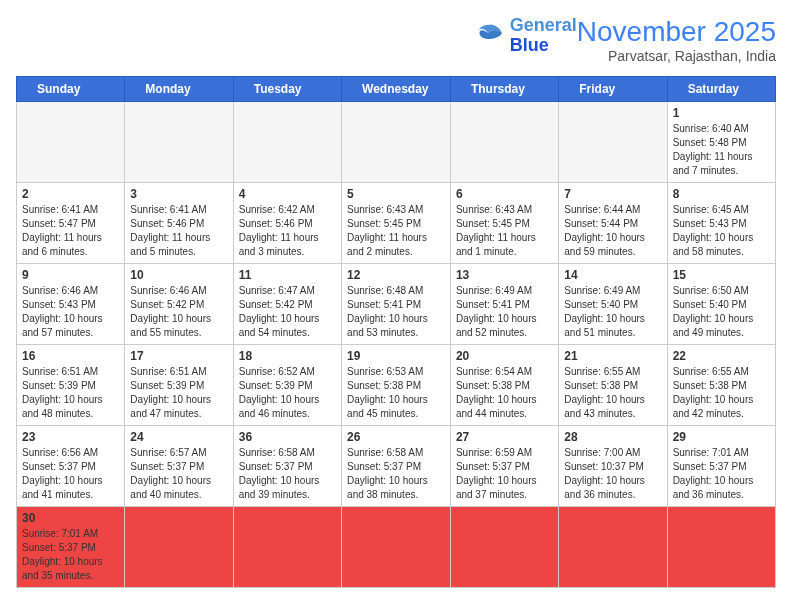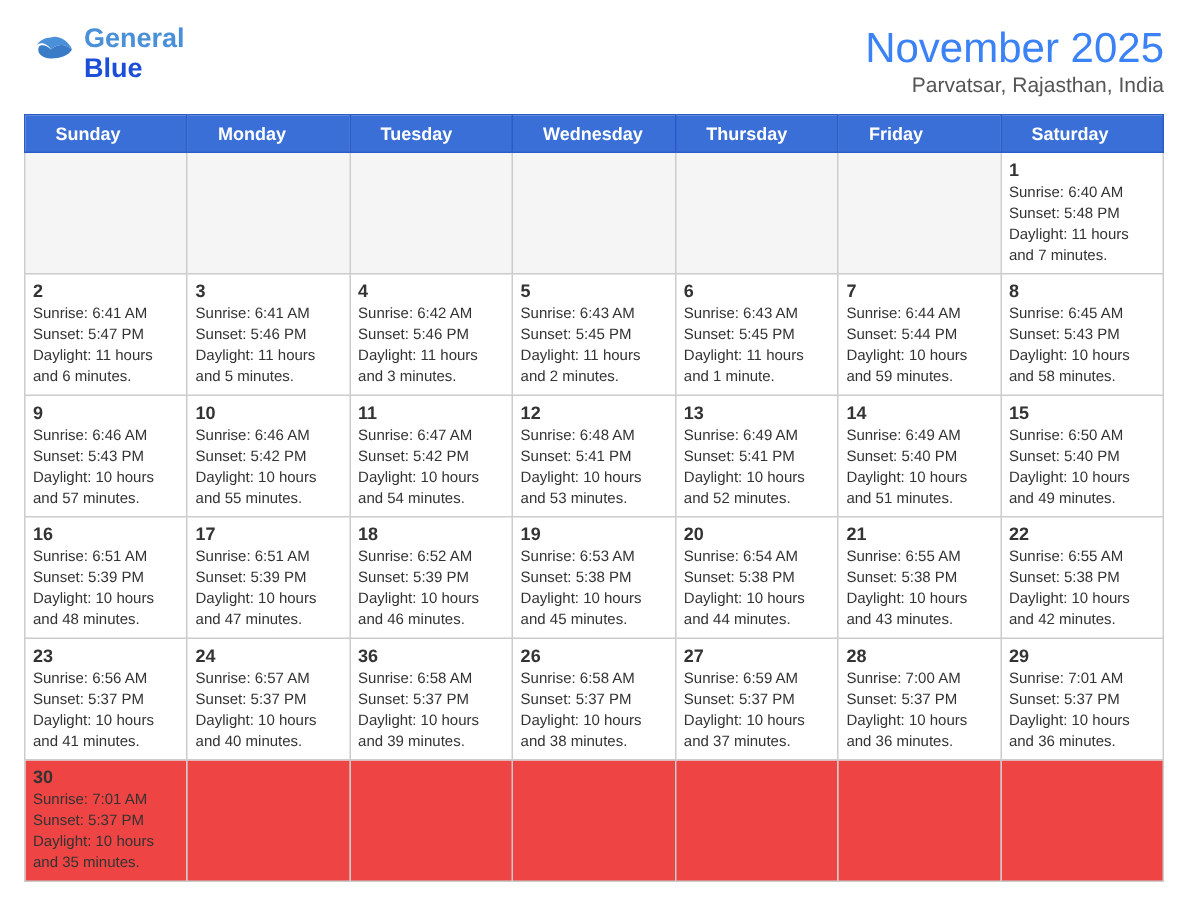--- a/index.html
+++ b/index.html
@@ -5,21 +5,21 @@
     * { box-sizing: border-box; margin: 0; padding: 0; }
     body {
       font-family: Arial, sans-serif;
       background: #fff;
       width: 792px;
       min-height: 612px;
       padding: 16px;
     }
     .header {
       display: flex;
-      justify-content: space-between;
+      justify-content: flex-end;
       align-items: flex-start;
       margin-bottom: 12px;
     }
     .logo {
       display: flex;
       align-items: center;
       gap: 4px;
     }
     .logo-text {
       font-size: 18px;
@@ -325,21 +325,21 @@
         <td>
           <span class="day-number">27</span>
           <div class="day-info">Sunrise: 6:59 AM
 Sunset: 5:37 PM
 Daylight: 10 hours
 and 37 minutes.</div>
         </td>
         <td>
           <span class="day-number">28</span>
           <div class="day-info">Sunrise: 7:00 AM
-Sunset: 5:37 PM
+Sunset: 10:37 PM
 Daylight: 10 hours
 and 36 minutes.</div>
         </td>
         <td>
           <span class="day-number">29</span>
           <div class="day-info">Sunrise: 7:01 AM
 Sunset: 5:37 PM
 Daylight: 10 hours
 and 36 minutes.</div>
         </td>

